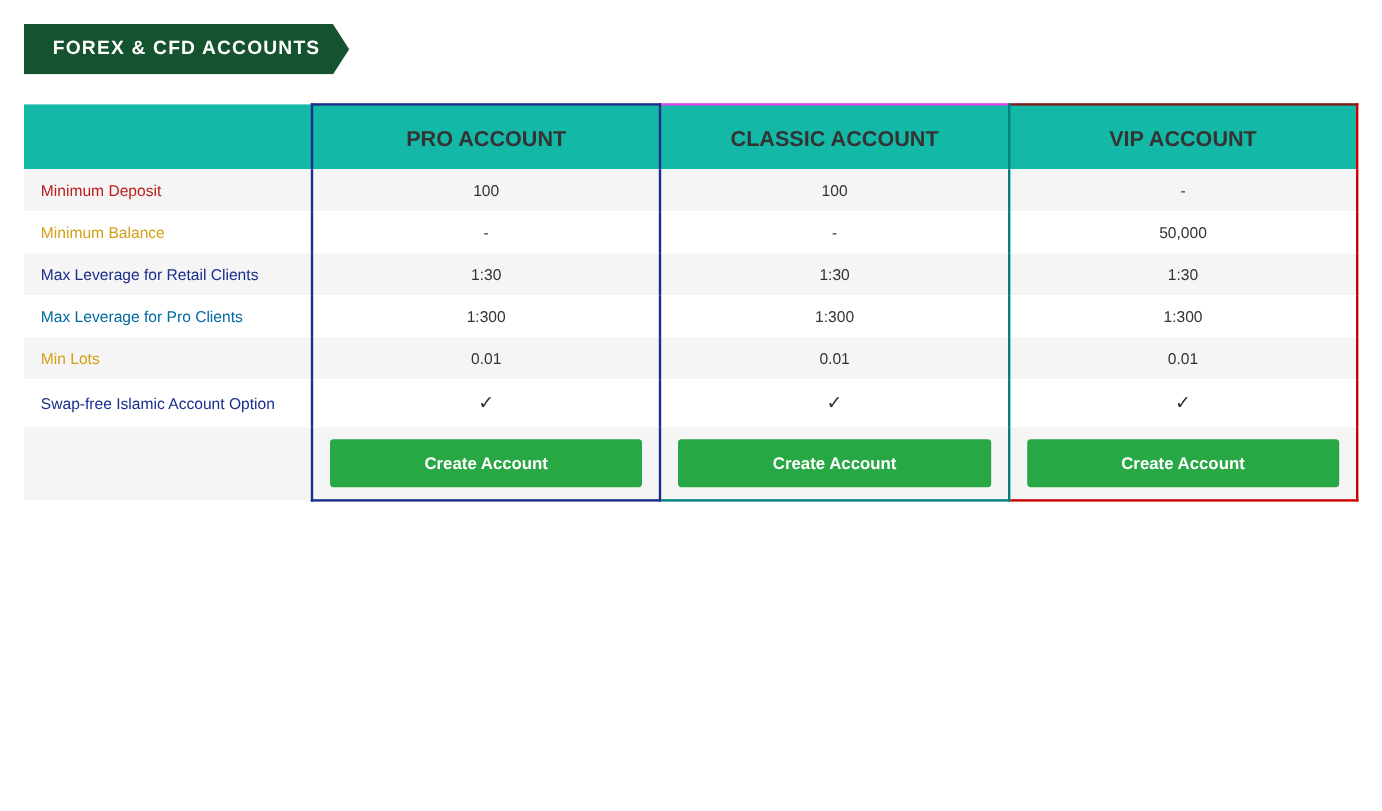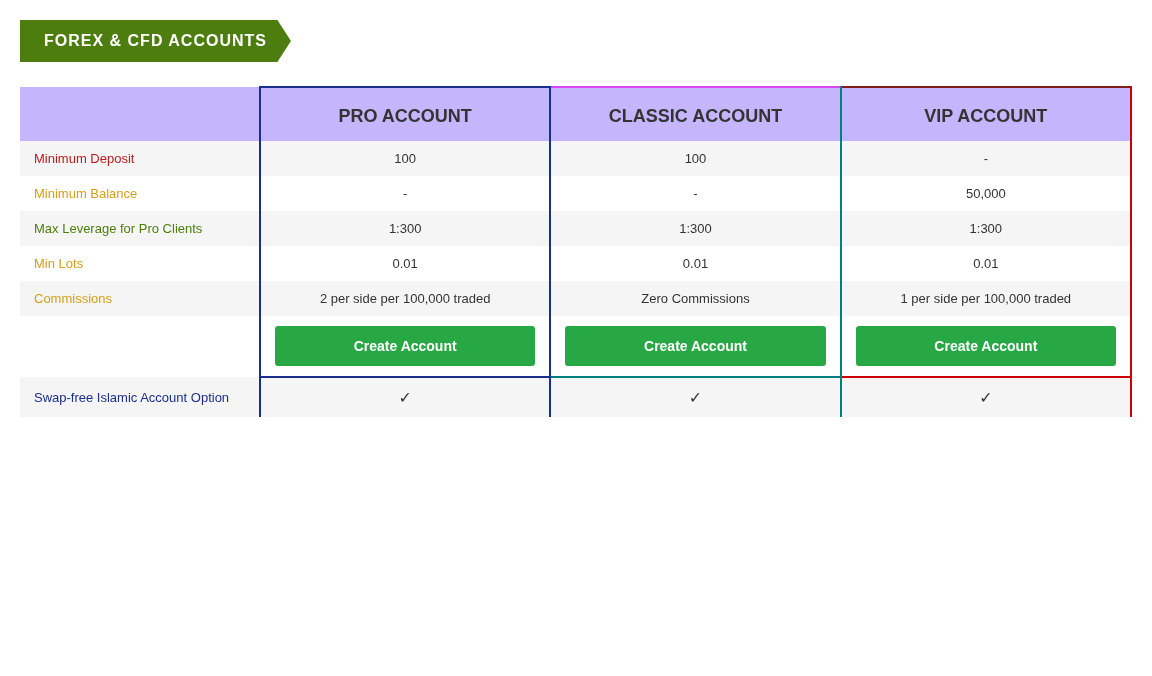--- a/index.html
+++ b/index.html
@@ -5,21 +5,21 @@
     * { box-sizing: border-box; margin: 0; padding: 0; }
     body {
       font-family: Arial, sans-serif;
       background: #fff;
       padding: 20px;
       font-size: 13px;
       color: #333;
     }
 
     .header-banner {
-      background: #4d7c0f;
+      background: #14532d;
       display: inline-flex;
       align-items: flex-start;
       padding: 12px 24px;
       margin-bottom: 24px;
       clip-path: polygon(0 0, 95% 0, 100% 50%, 95% 100%, 0 100%);
       min-width: 260px;
     }
     .header-banner span {
       color: #fff;
       font-weight: bold;
@@ -50,21 +50,21 @@
     
     .comparison-table tbody tr:nth-child(odd) td {
       background: #f5f5f5;
     }
     .comparison-table tbody tr:nth-child(even) td {
       background: #ffffff;
     }
 
     
     .comparison-table thead tr th {
-      background: #c4b5fd;
+      background: #14b8a6;
       border-bottom: none;
       padding: 18px 14px 14px;
     }
 
     .account-name {
       font-size: 18px;
       font-weight: bold;
       color: #333;
     }
 
@@ -180,46 +180,46 @@
         <td class="col-classic">100</td>
         <td class="col-vip">-</td>
       </tr>
       <tr>
         <td style="color: rgb(212, 160, 23);">Minimum Balance</td>
         <td class="col-pro">-</td>
         <td class="col-classic">-</td>
         <td class="col-vip">50,000</td>
       </tr>
       <tr>
-        <td style="color: #4d7c0f;">Max Leverage for Pro Clients</td>
+        <td style="color: rgb(26, 46, 140);">Max Leverage for Retail Clients</td>
+        <td class="col-pro">1:30</td>
+        <td class="col-classic">1:30</td>
+        <td class="col-vip">1:30</td>
+      </tr>
+      <tr>
+        <td style="color: #0369a1;">Max Leverage for Pro Clients</td>
         <td class="col-pro">1:300</td>
         <td class="col-classic">1:300</td>
         <td class="col-vip">1:300</td>
       </tr>
       <tr>
         <td style="color: rgb(212, 160, 23);">Min Lots</td>
         <td class="col-pro">0.01</td>
         <td class="col-classic">0.01</td>
         <td class="col-vip">0.01</td>
       </tr>
       <tr>
-        <td style="color: rgb(212, 160, 23);">Commissions</td>
-        <td class="col-pro">2 per side per 100,000 traded</td>
-        <td class="col-classic">Zero Commissions</td>
-        <td class="col-vip">1 per side per 100,000 traded</td>
+        <td style="color: rgb(26, 46, 140);">Swap-free Islamic Account Option</td>
+        <td class="col-pro"><span class="checkmark">✓</span></td>
+        <td class="col-classic"><span class="checkmark">✓</span></td>
+        <td class="col-vip"><span class="checkmark">✓</span></td>
       </tr>
       <tr>
         <td></td>
         <td class="col-pro-bottom"><button class="btn-create">Create Account</button></td>
         <td class="col-classic-bottom"><button class="btn-create">Create Account</button></td>
         <td class="col-vip-bottom"><button class="btn-create">Create Account</button></td>
       </tr>
-      <tr>
-        <td style="color: rgb(26, 46, 140);">Swap-free Islamic Account Option</td>
-        <td class="col-pro"><span class="checkmark">✓</span></td>
-        <td class="col-classic"><span class="checkmark">✓</span></td>
-        <td class="col-vip"><span class="checkmark">✓</span></td>
-      </tr>
     </tbody>
 </table>
 
 
 
 
 </body></html>

